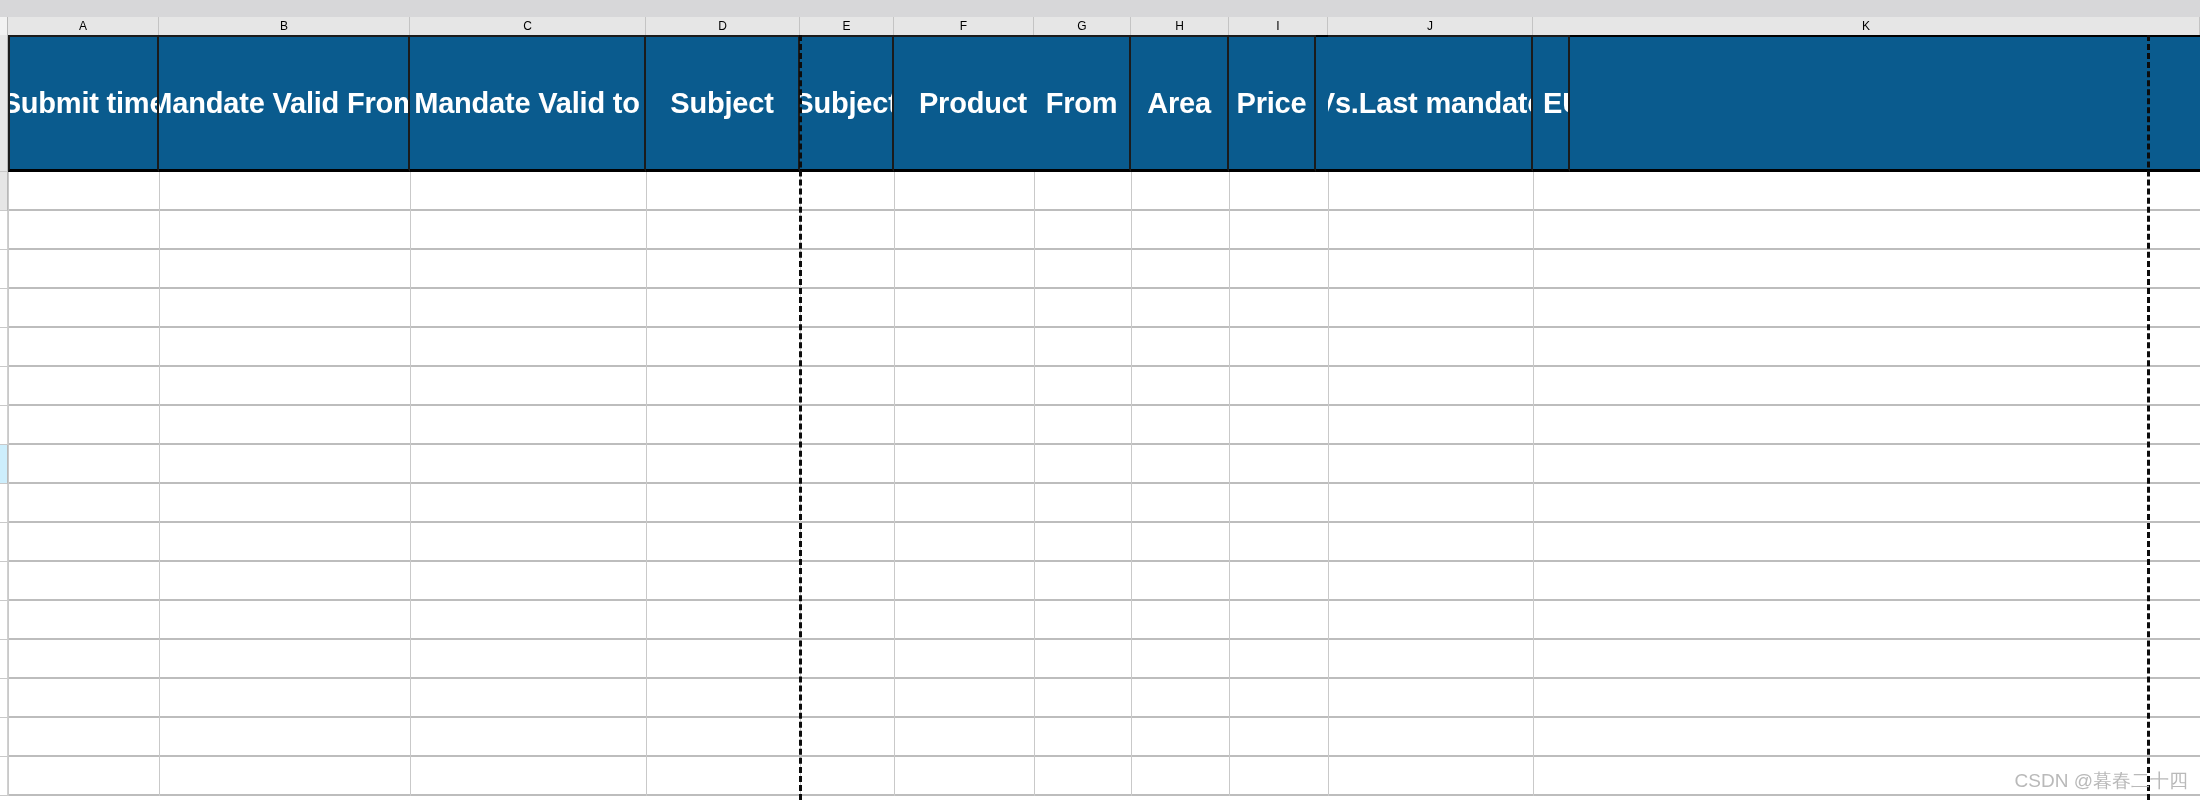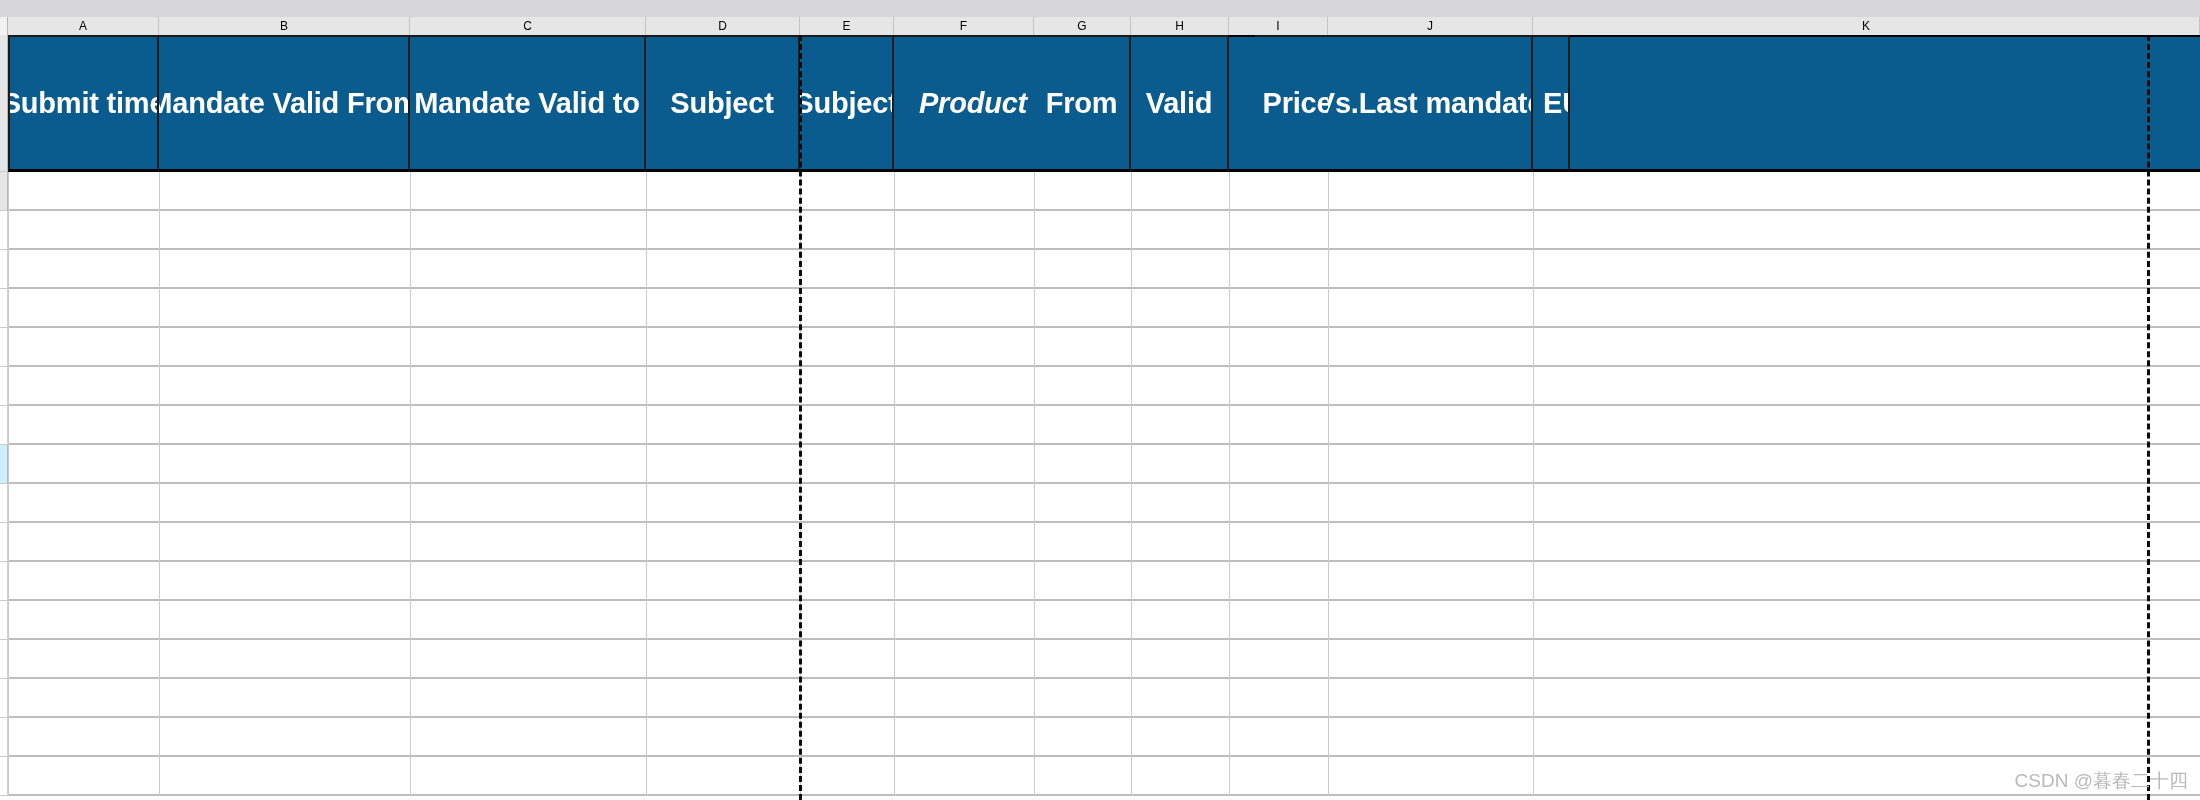--- a/index.html
+++ b/index.html
@@ -209,30 +209,30 @@
       </div>
       <div class="hdr-cell" style="left: 410px; width: 236px;">
         <span>Mandate Valid to</span>
       </div>
       <div class="hdr-cell" style="left: 646px; width: 154px;">
         <span>Subject</span>
       </div>
       <div class="hdr-cell" style="left: 800px; width: 94px;">
         <span>Subject</span>
       </div>
-      <div class="hdr-cell" style="left: 894px; width: 160px; font-style: italic;">
+      <div class="hdr-cell" style="left: 894px; width: 160px;">
         <span>Product</span>
       </div>
       <div class="hdr-cell" style="left: 1034px; width: 97px;">
         <span>From</span>
       </div>
       <div class="hdr-cell" style="left: 1131px; width: 98px;">
-        <span>Valid</span>
-      </div>
-      <div class="hdr-cell" style="left: 1255px; width: 87px; justify-content: center;">
+        <span>Area</span>
+      </div>
+      <div class="hdr-cell" style="left: 1229px; width: 87px; justify-content: center;">
         <span>Price</span>
       </div>
       <div class="hdr-cell" style="left: 1328px; width: 205px;">
         <span>Vs.Last mandate</span>
       </div>
       <div class="hdr-cell clipped" style="left: 1533px; width: 37px;">
         <span>EU</span>
       </div>
     </div>
 

